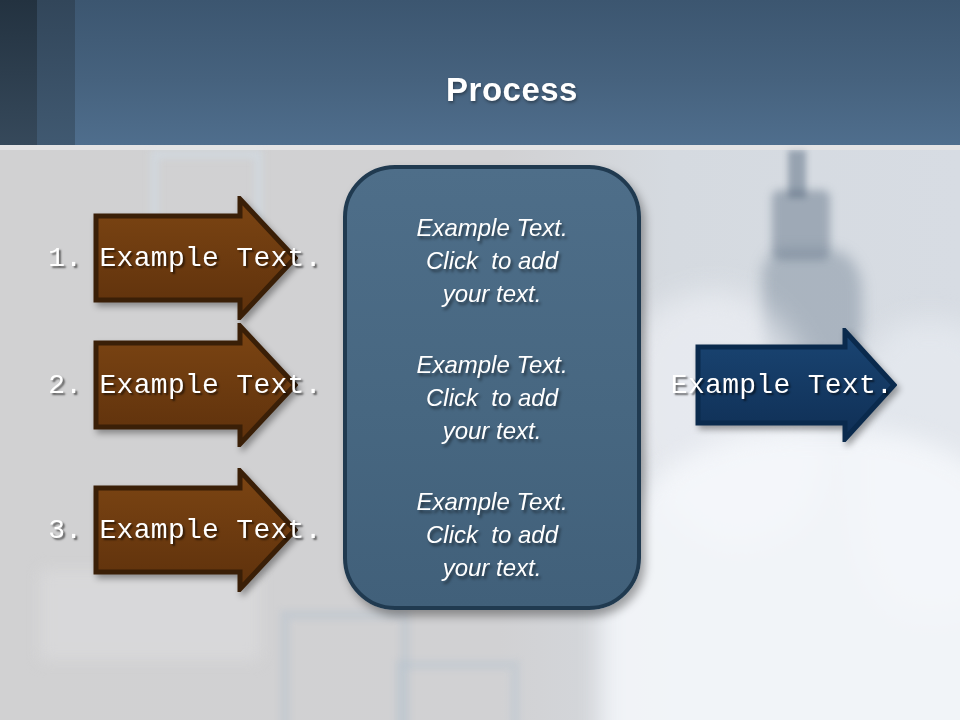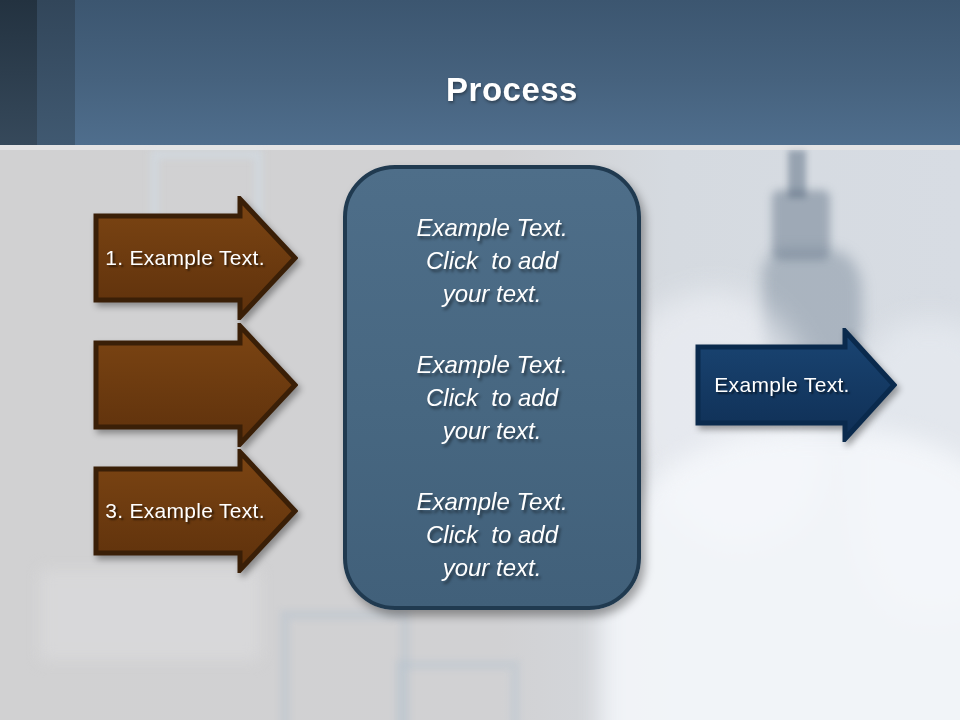--- a/index.html
+++ b/index.html
@@ -58,28 +58,29 @@
     border: 10px solid rgba(165,185,205,0.22); filter: blur(3px); }
   .ring3 { left: 150px; top: 0px; width: 95px; height: 95px;
     border: 9px solid rgba(210,220,230,0.55); filter: blur(3px); }
   .bench { left: 40px; top: 420px; width: 220px; height: 90px;
     background: rgba(222,222,224,0.55); filter: blur(8px); }
 
   
   .arrow { position: absolute; }
   .arrow svg { display: block; filter: drop-shadow(3px 4px 3px rgba(0,0,0,0.35)); }
   .arrow-left { left: 93px; width: 205px; height: 124px; }
-  .step1 { top: 196px; } .step2 { top: 323px; } .step3 { top: 449px; }
+  .step1 { top: 196px; } .step2 { top: 323px; } .step3 { top: 468px; }
   .arrow-right-box { left: 695px; top: 328px; width: 202px; height: 114px; }
   .arrow-label {
     position: absolute; left: 8px; top: 0; width: 168px; height: 100%;
     display: flex; align-items: center; justify-content: center;
-    color: #ffffff; font-size: 21px; letter-spacing: 0.3px;
+    color: #ffffff; font-size: 28px; letter-spacing: 0.3px;
     text-shadow: 2px 2px 2px rgba(0,0,0,0.55);
     white-space: nowrap;
+    font-family: Liberation Mono, monospace;
   }
   .arrow-right-box .arrow-label { left: 4px; width: 166px; }
 
   
   .panel {
     position: absolute; left: 343px; top: 165px; width: 298px; height: 445px;
     box-sizing: border-box;
     background: linear-gradient(180deg, #4e6e89 0%, #476781 55%, #41607a 100%);
     border: 4px solid #203a50; border-radius: 52px;
     box-shadow: 4px 6px 10px rgba(0,0,0,0.35);
@@ -138,20 +139,21 @@
   <div class="arrow arrow-left step2">
     <svg width="205" height="124" viewBox="0 0 205 124">
       <defs>
         <linearGradient id="brownGrad2" x1="0" y1="0" x2="0" y2="1">
           <stop offset="0" stop-color="#7c4513"></stop>
             <stop offset="1" stop-color="#5e310c"></stop>
         </linearGradient>
       </defs>
       <polygon points="3,20 147,20 147,3 202,62 147,121 147,104 3,104" fill="url(#brownGrad2)" stroke="#3a1f07" stroke-width="5" stroke-linejoin="miter"></polygon>
     </svg>
+    <span class="arrow-label">2. Example Text.</span>
   </div>
 
   <div class="arrow arrow-left step3">
     <svg width="205" height="124" viewBox="0 0 205 124">
       <defs>
         <linearGradient id="brownGrad3" x1="0" y1="0" x2="0" y2="1">
           <stop offset="0" stop-color="#7c4513"></stop>
             <stop offset="1" stop-color="#5e310c"></stop>
         </linearGradient>
       </defs>

